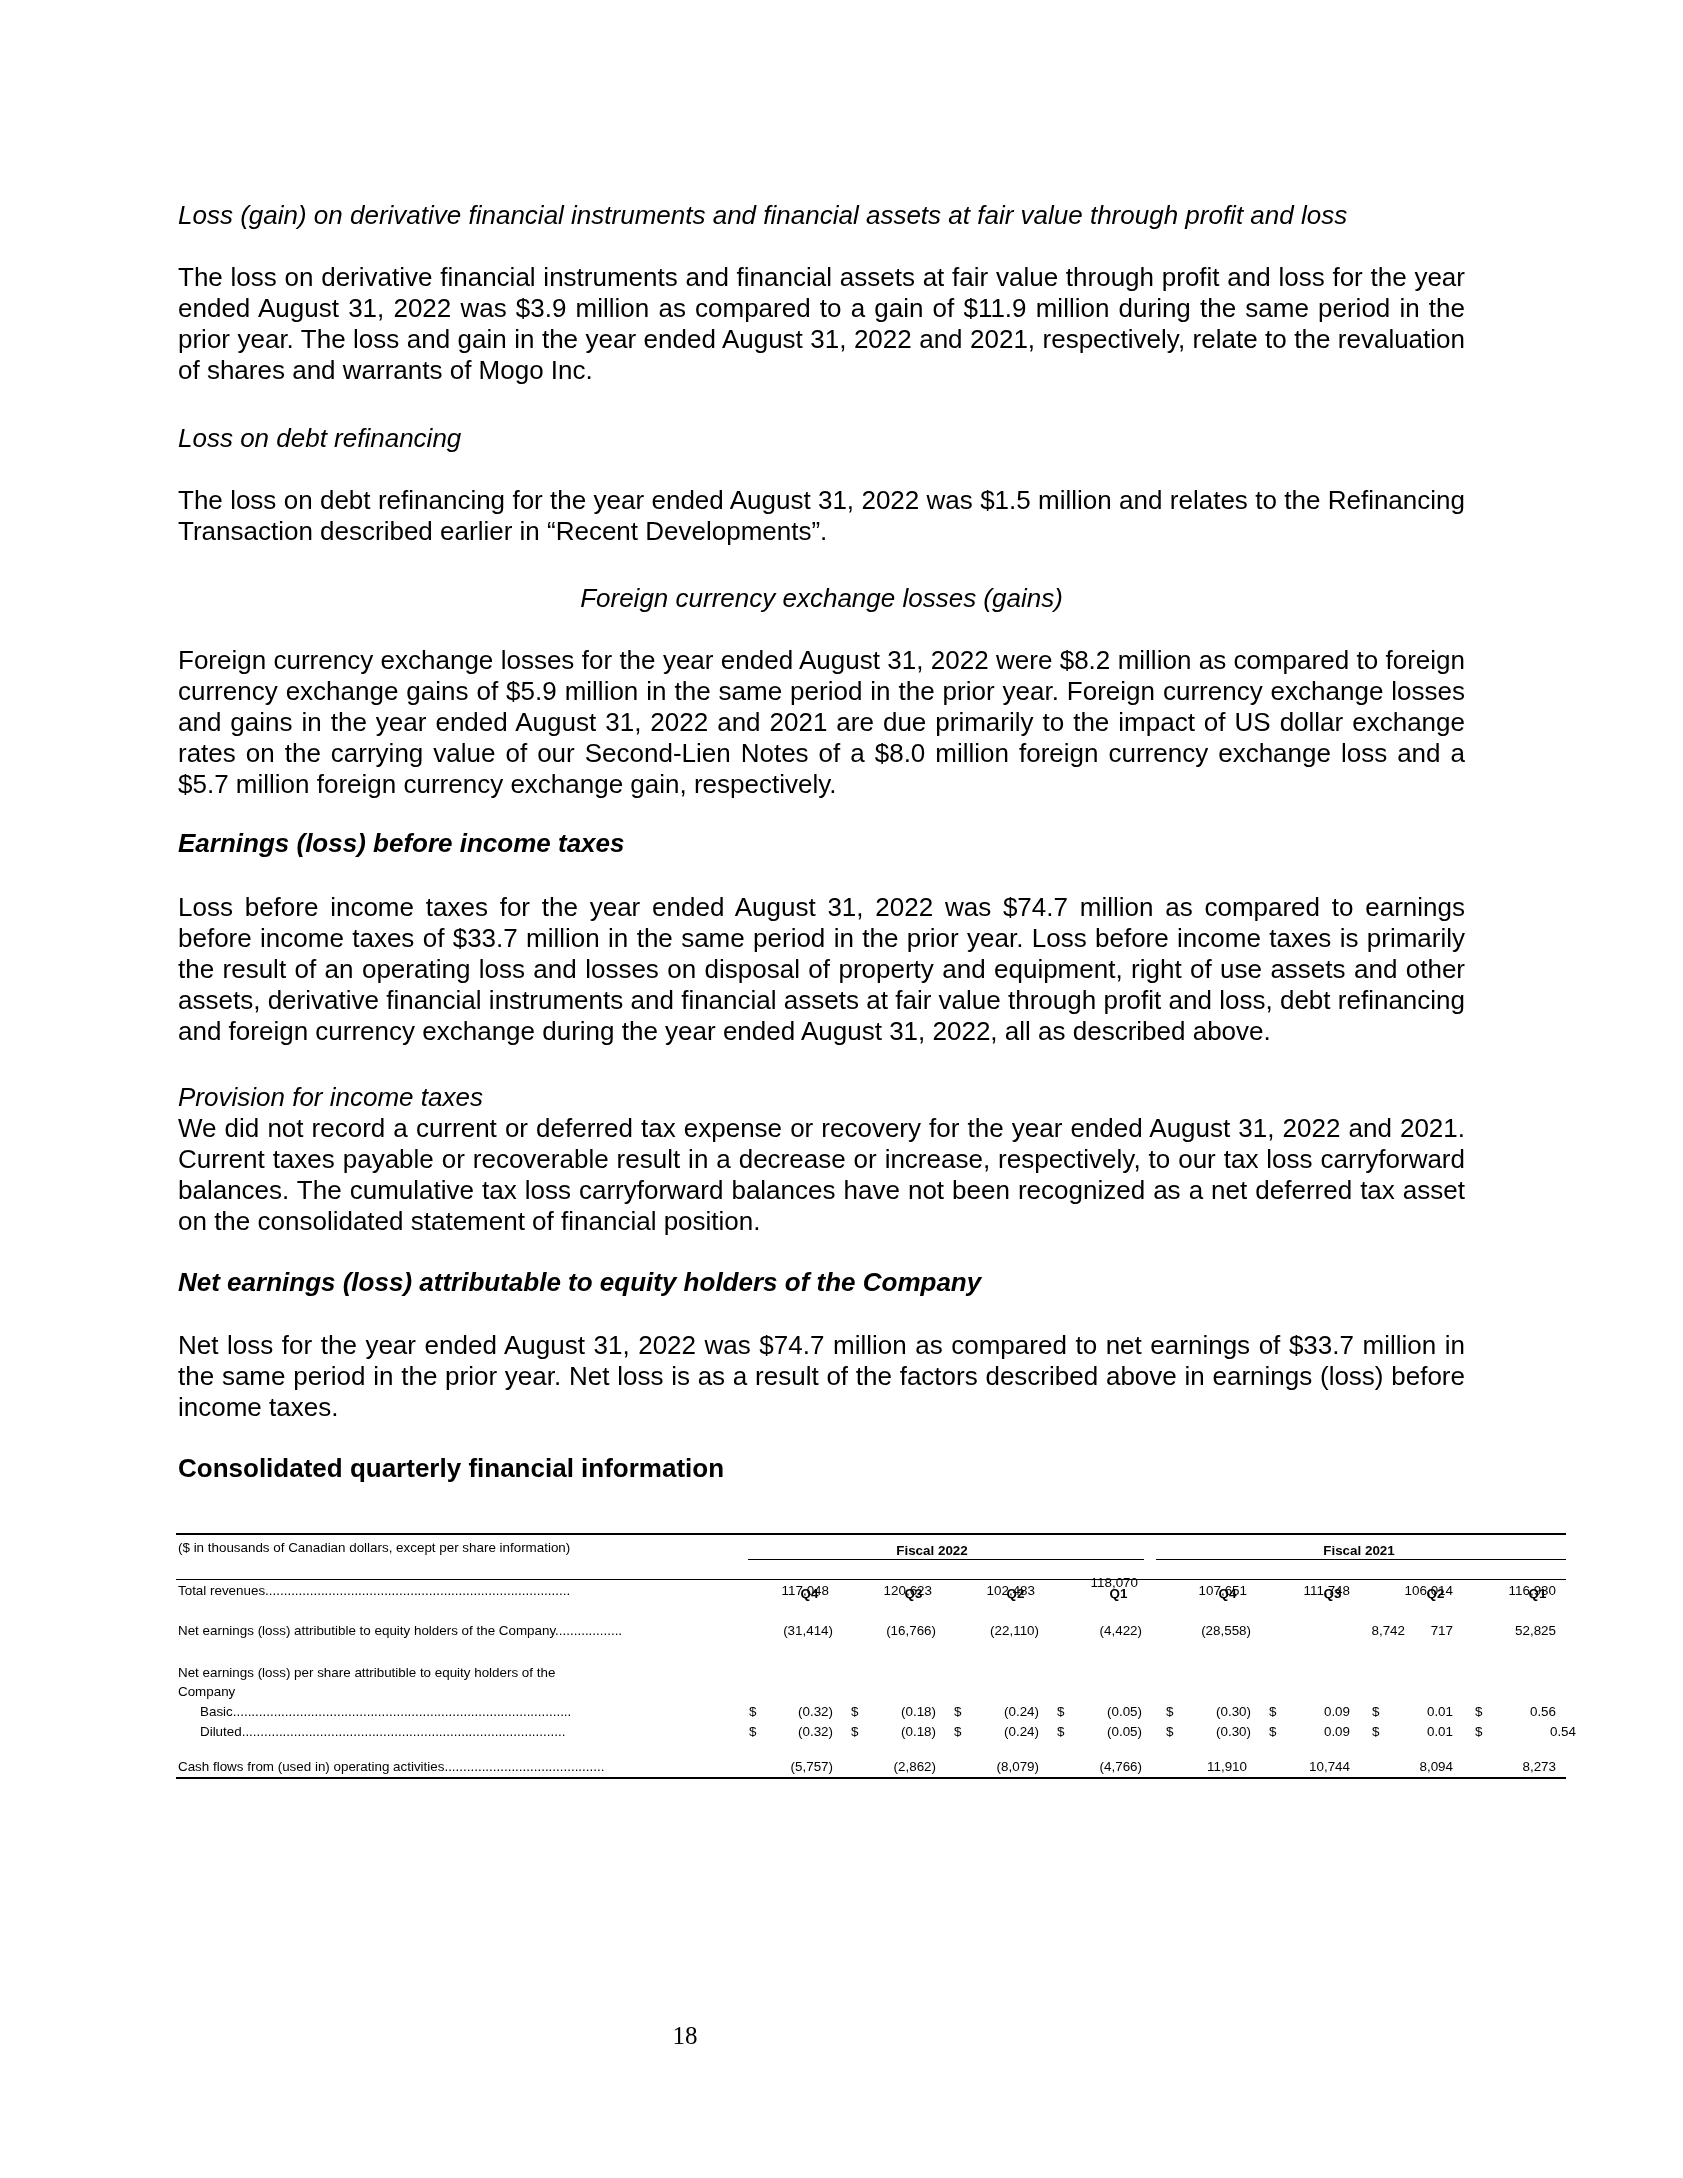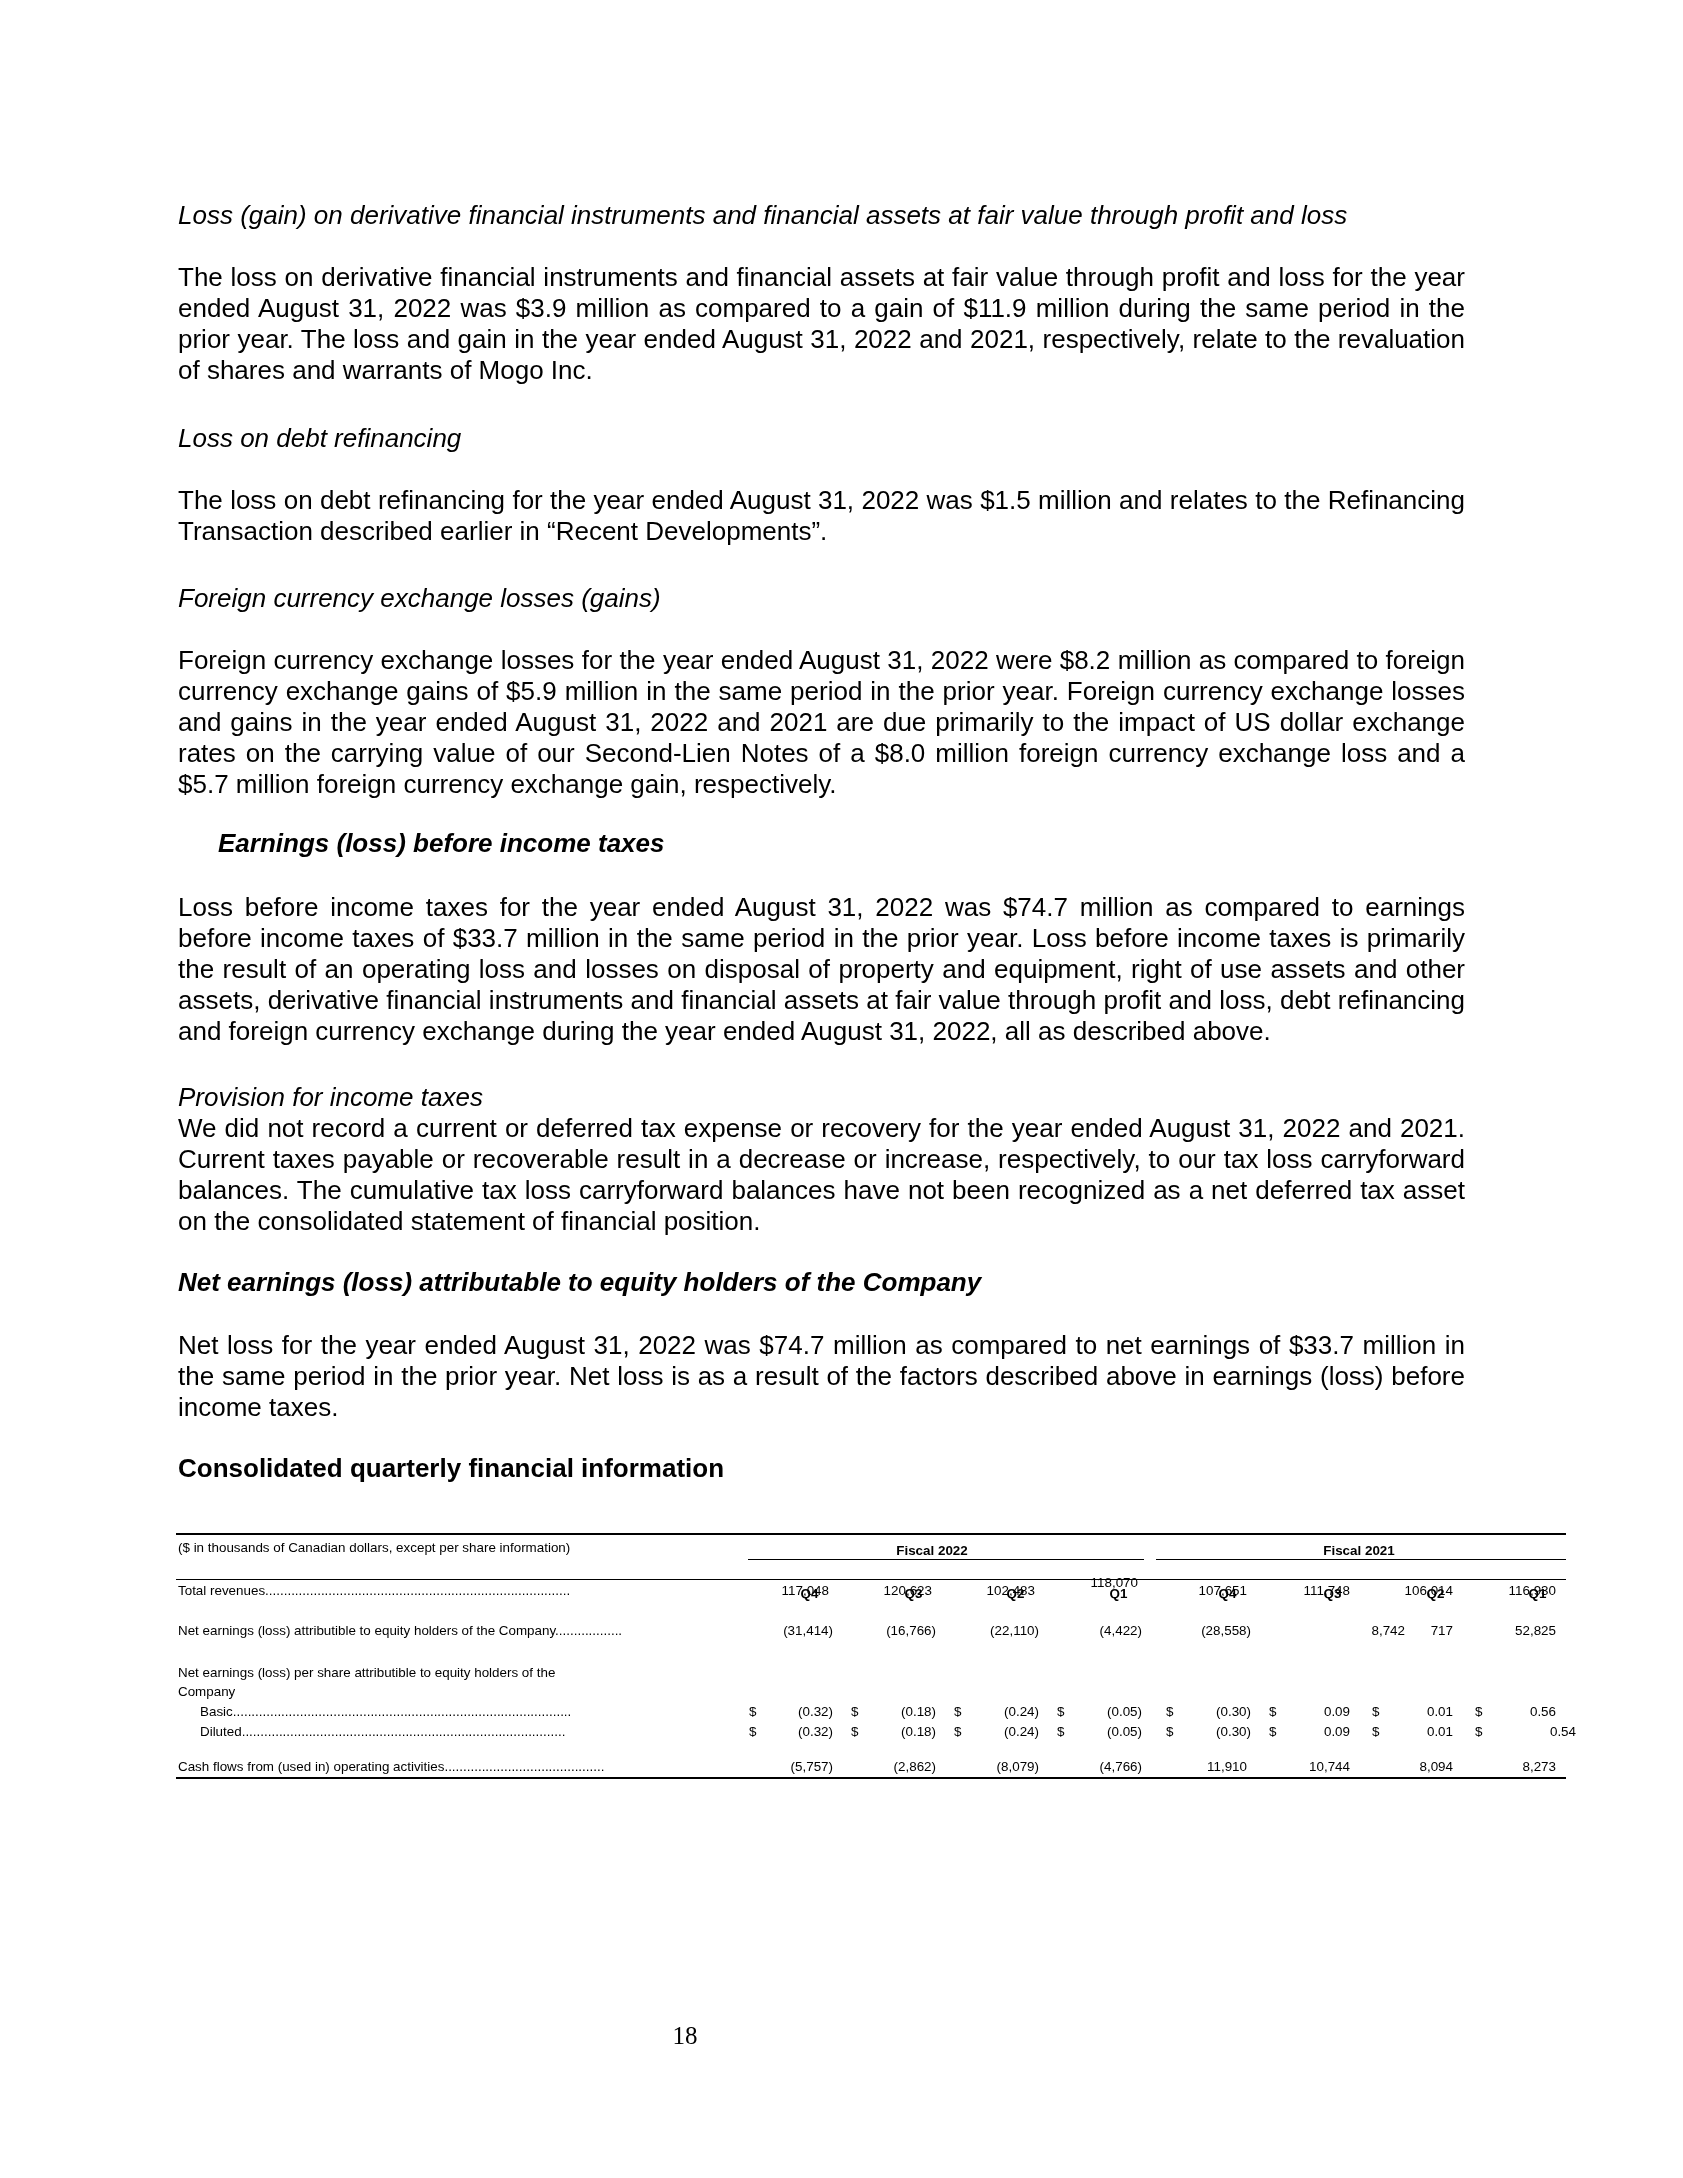--- a/index.html
+++ b/index.html
@@ -30,24 +30,24 @@
 </head>
 <body>
 
 <div class="page">
   <div class="blk ital" style="top:200px;">Loss (gain) on derivative financial instruments and financial assets at fair value through profit and loss</div>
   <div class="blk para" style="top:262px;">The loss on derivative financial instruments and financial assets at fair value through profit and loss for the year ended August 31, 2022 was $3.9 million as compared to a gain of $11.9 million during the same period in the prior year. The loss and gain in the year ended August 31, 2022 and 2021, respectively, relate to the revaluation of shares and warrants of Mogo Inc.</div>
 
   <div class="blk ital" style="top:423px;">Loss on debt refinancing</div>
   <div class="blk para" style="top:485px;">The loss on debt refinancing for the year ended August 31, 2022 was $1.5 million and relates to the Refinancing Transaction described earlier in “Recent Developments”.</div>
 
-  <div class="blk ital" style="top:583px;">Foreign currency exchange losses (gains)</div>
+  <div class="blk ital" style="top:583px;text-align:center;">Foreign currency exchange losses (gains)</div>
   <div class="blk para" style="top:645px;">Foreign currency exchange losses for the year ended August 31, 2022 were $8.2 million as compared to foreign currency exchange gains of $5.9 million in the same period in the prior year. Foreign currency exchange losses and gains in the year ended August 31, 2022 and 2021 are due primarily to the impact of US dollar exchange rates on the carrying value of our Second-Lien Notes of a $8.0 million foreign currency exchange loss and a $5.7 million foreign currency exchange gain, respectively.</div>
 
-  <div class="blk bolditalic" style="top:828px;margin-left:40px;">Earnings (loss) before income taxes</div>
+  <div class="blk bolditalic" style="top:828px;">Earnings (loss) before income taxes</div>
   <div class="blk para" style="top:892px;">Loss before income taxes for the year ended August 31, 2022 was $74.7 million as compared to earnings before income taxes of $33.7 million in the same period in the prior year. Loss before income taxes is primarily the result of an operating loss and losses on disposal of property and equipment, right of use assets and other assets, derivative financial instruments and financial assets at fair value through profit and loss, debt refinancing and foreign currency exchange during the year ended August 31, 2022, all as described above.</div>
 
   <div class="blk ital" style="top:1082px;">Provision for income taxes</div>
   <div class="blk para" style="top:1113px;">We did not record a current or deferred tax expense or recovery for the year ended August 31, 2022 and 2021. Current taxes payable or recoverable result in a decrease or increase, respectively, to our tax loss carryforward balances. The cumulative tax loss carryforward balances have not been recognized as a net deferred tax asset on the consolidated statement of financial position.</div>
 
   <div class="blk bolditalic" style="top:1267px;">Net earnings (loss) attributable to equity holders of the Company</div>
   <div class="blk para" style="top:1330px;">Net loss for the year ended August 31, 2022 was $74.7 million as compared to net earnings of $33.7 million in the same period in the prior year. Net loss is as a result of the factors described above in earnings (loss) before income taxes.</div>
 
   <div class="blk bold" style="top:1453px;">Consolidated quarterly financial information</div>
 </div>

